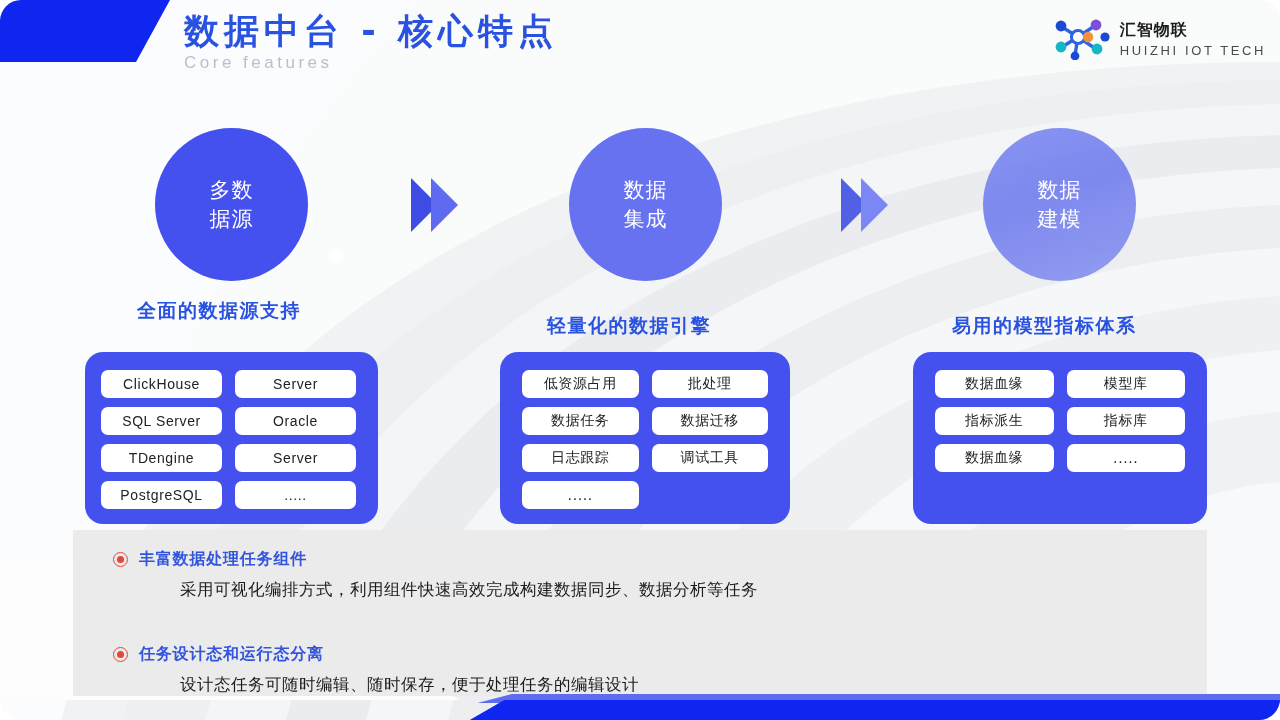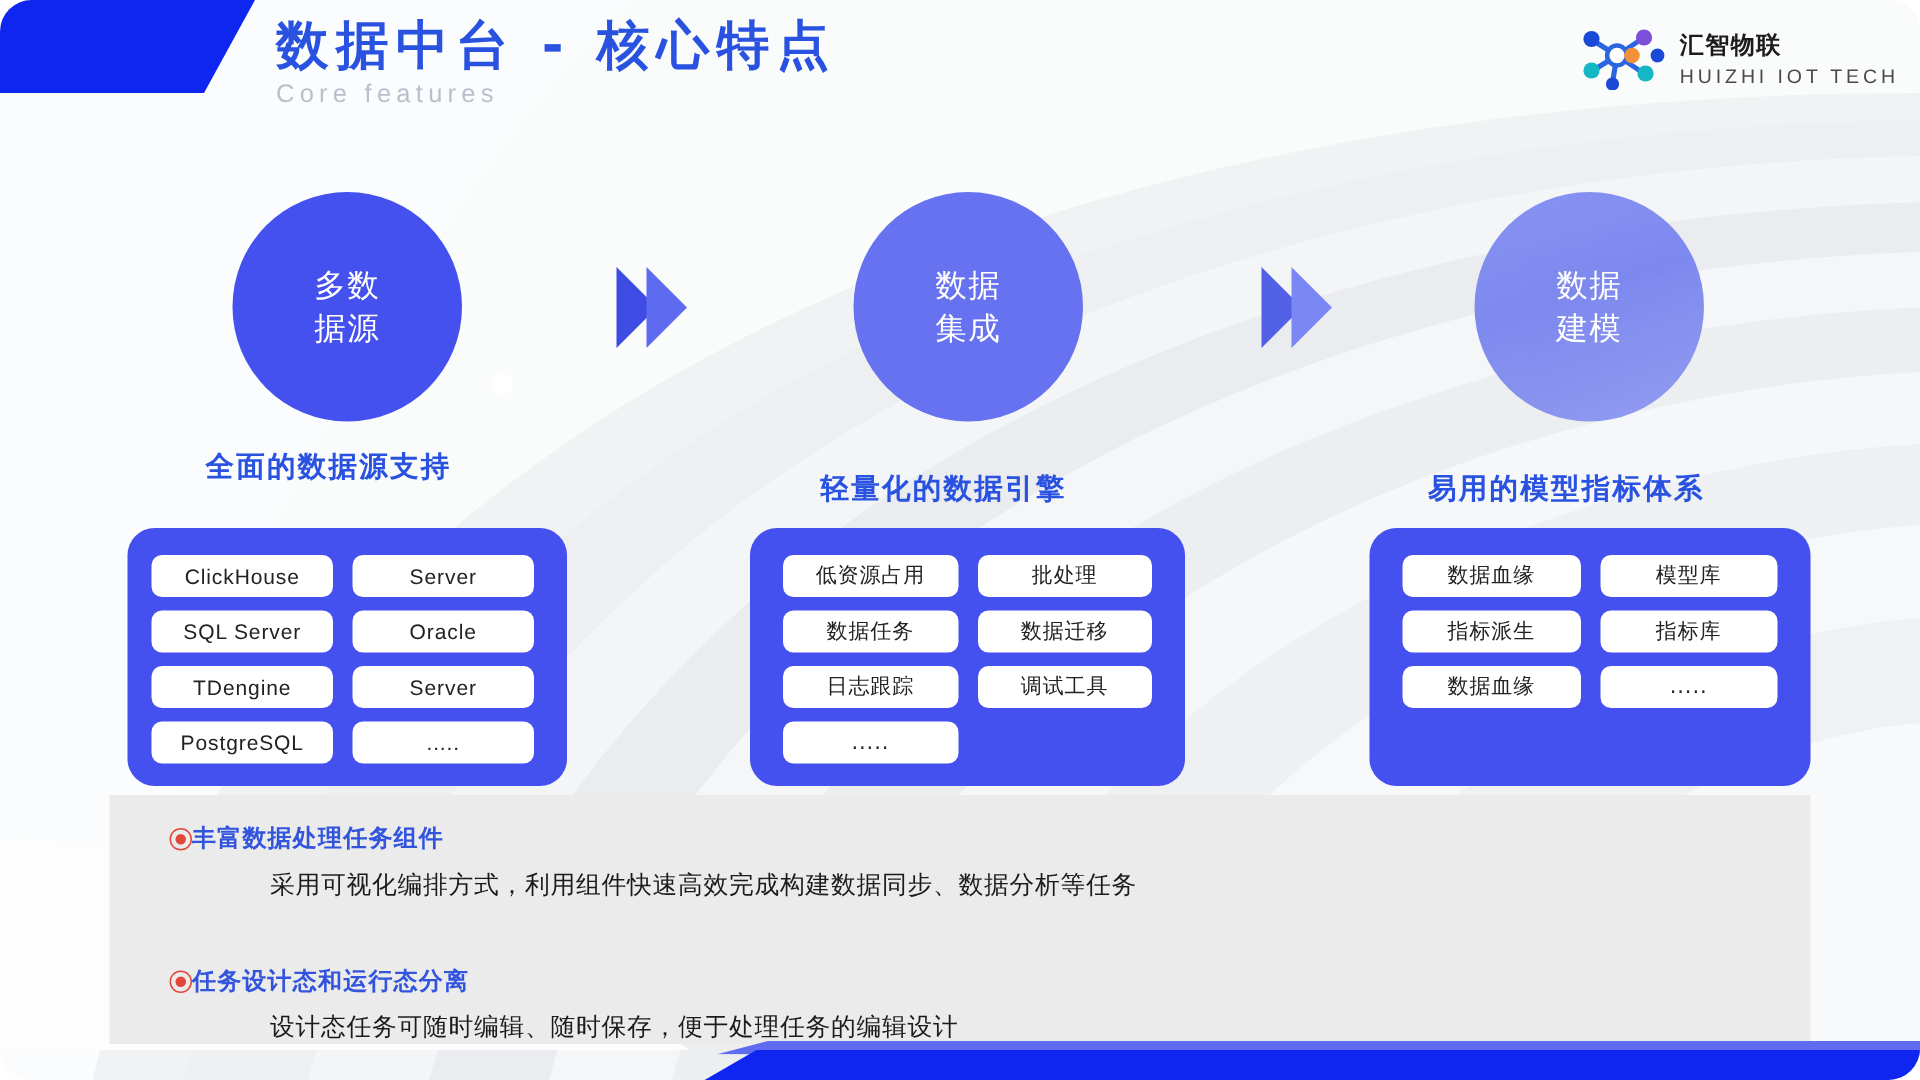--- a/index.html
+++ b/index.html
@@ -167,21 +167,21 @@
     left: 73px; top: 530px;
     width: 1134px; height: 166px;
     background: #ebebeb;
     z-index: 4;
     padding: 10px 0 0 0;
   }
   .note-row { position: relative; }
   #note-0 { margin-top: 9px; }
   #note-1 { margin-top: 43px; }
   .note-head {
-    display: flex; align-items: center; 
+    display: flex; align-items: center; gap: 11px;
     padding-left: 40px;
   }
   .bullet-icon {
     width: 15px; height: 15px; border-radius: 50%;
     border: 1.6px solid #e2473a;
     display: flex; align-items: center; justify-content: center;
     flex: 0 0 auto;
   }
   .bullet-icon i {
     width: 7px; height: 7px; border-radius: 50%;

